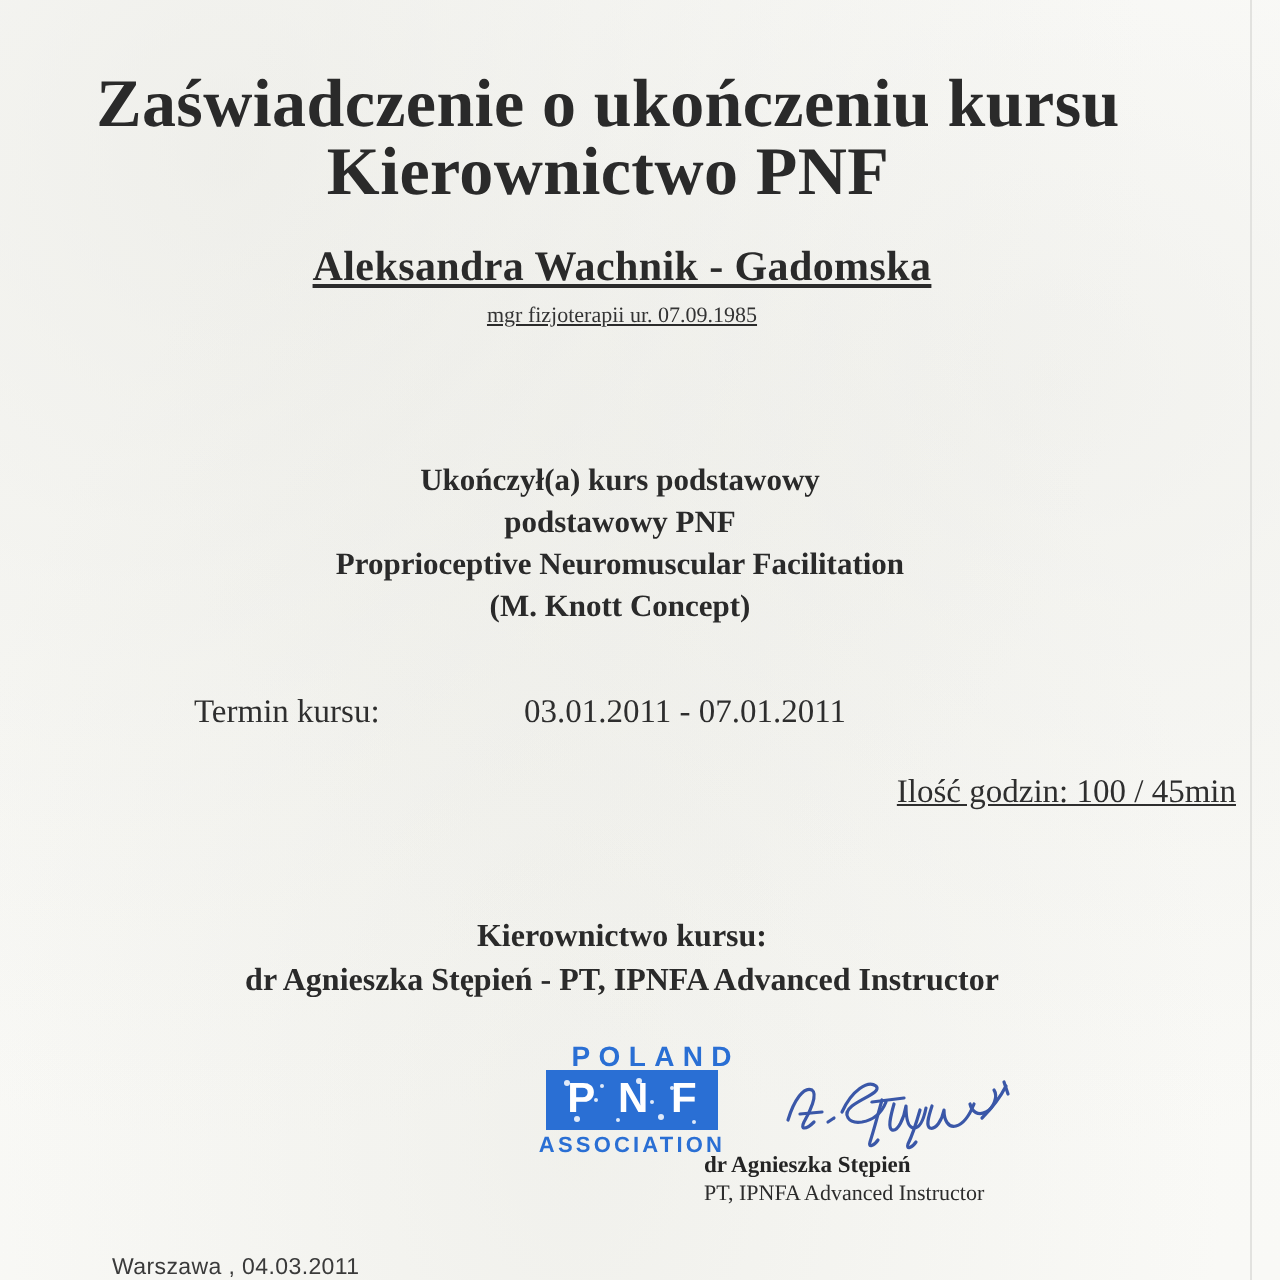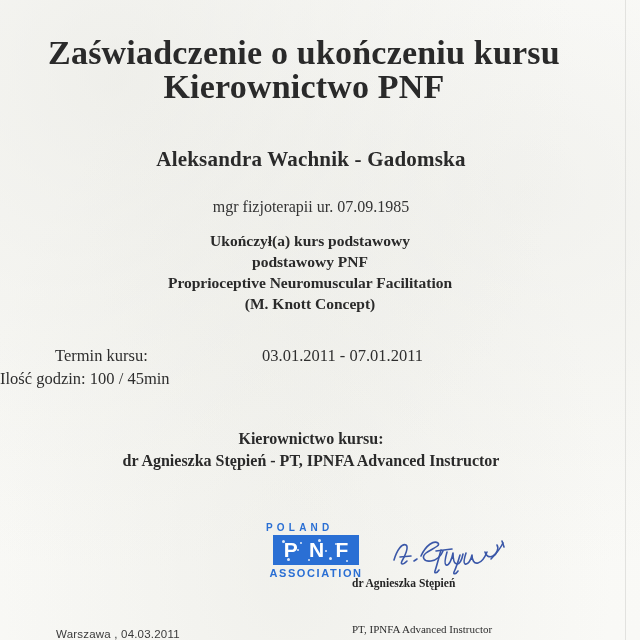--- a/index.html
+++ b/index.html
@@ -54,35 +54,36 @@
     font-weight: bold;
     font-size: 34px;
     line-height: 34px;
     letter-spacing: 0.2px;
     color: #2a2a2a;
   }
 
   
   #recipient-block {
     position: absolute;
-    top: 146px;
+    top: 120px;
     left: 0;
     right: 0;
     padding-right: 18px;
+    text-decoration: underline;
   }
   #recipient-name {
     font-weight: bold;
     font-size: 21px;
     line-height: 26px;
     letter-spacing: 0.2px;
     color: #2a2a2a;
   }
   #recipient-detail {
-    margin-top: 27px;
-    font-size: 16px;
+    margin-top: 4px;
+    font-size: 11px;
     line-height: 16px;
     color: #333;
   }
 
   
   #body-block {
     position: absolute;
     top: 230px;
     left: 0;
     right: 0;
@@ -105,63 +106,64 @@
   .dates-row {
     display: flex;
     justify-content: flex-start;
     font-size: 16.5px;
     line-height: 23px;
     color: #2e2e2e;
   }
   .dates-label {
     width: 230px;
     text-align: left;
-    padding-left: 55px;
+    padding-left: 97px;
     box-sizing: border-box;
   }
   .dates-value {
     text-align: right;
     margin-left: 32px;
   }
   #hours-line {
-    margin-top: 0;
-    text-align: left;
+    margin-top: 17px;
+    text-align: right;
     padding-right: 22px;
     font-size: 16.5px;
     line-height: 23px;
     color: #2e2e2e;
+    text-decoration: underline;
   }
 
   
   #leadership-block {
     position: absolute;
-    top: 428px;
+    top: 458px;
     left: 0;
     right: 0;
     padding-right: 18px;
   }
   .leadership-line {
     font-weight: bold;
     font-size: 16px;
     line-height: 22px;
     color: #2a2a2a;
   }
 
   
   #logo-block {
     position: absolute;
     top: 522px;
     left: 262px;
     width: 108px;
   }
   #logo-poland {
-    text-align: left;
+    text-align: right;
     font-family: "Liberation Sans", sans-serif;
     font-weight: bold;
-    font-size: 10px;
+    font-size: 14px;
     letter-spacing: 4.2px;
     color: #2a6fd4;
     padding-left: 4px;
     line-height: 12px;
   }
   #logo-box {
     margin: 1px auto 0;
     width: 86px;
     height: 30px;
     background: #2a6fd4;
@@ -221,21 +223,20 @@
     font-weight: bold;
     font-size: 11.5px;
     line-height: 14px;
     color: #242424;
   }
   #signer-title {
     font-family: "Liberation Serif", serif;
     font-size: 11px;
     line-height: 14px;
     color: #2c2c2c;
-    margin-top: 32px;
   }
 
   
   #place-date {
     position: absolute;
     top: 614px;
     left: 56px;
     font-family: "Liberation Sans", sans-serif;
     font-size: 11.5px;
     color: #3a3a3a;

